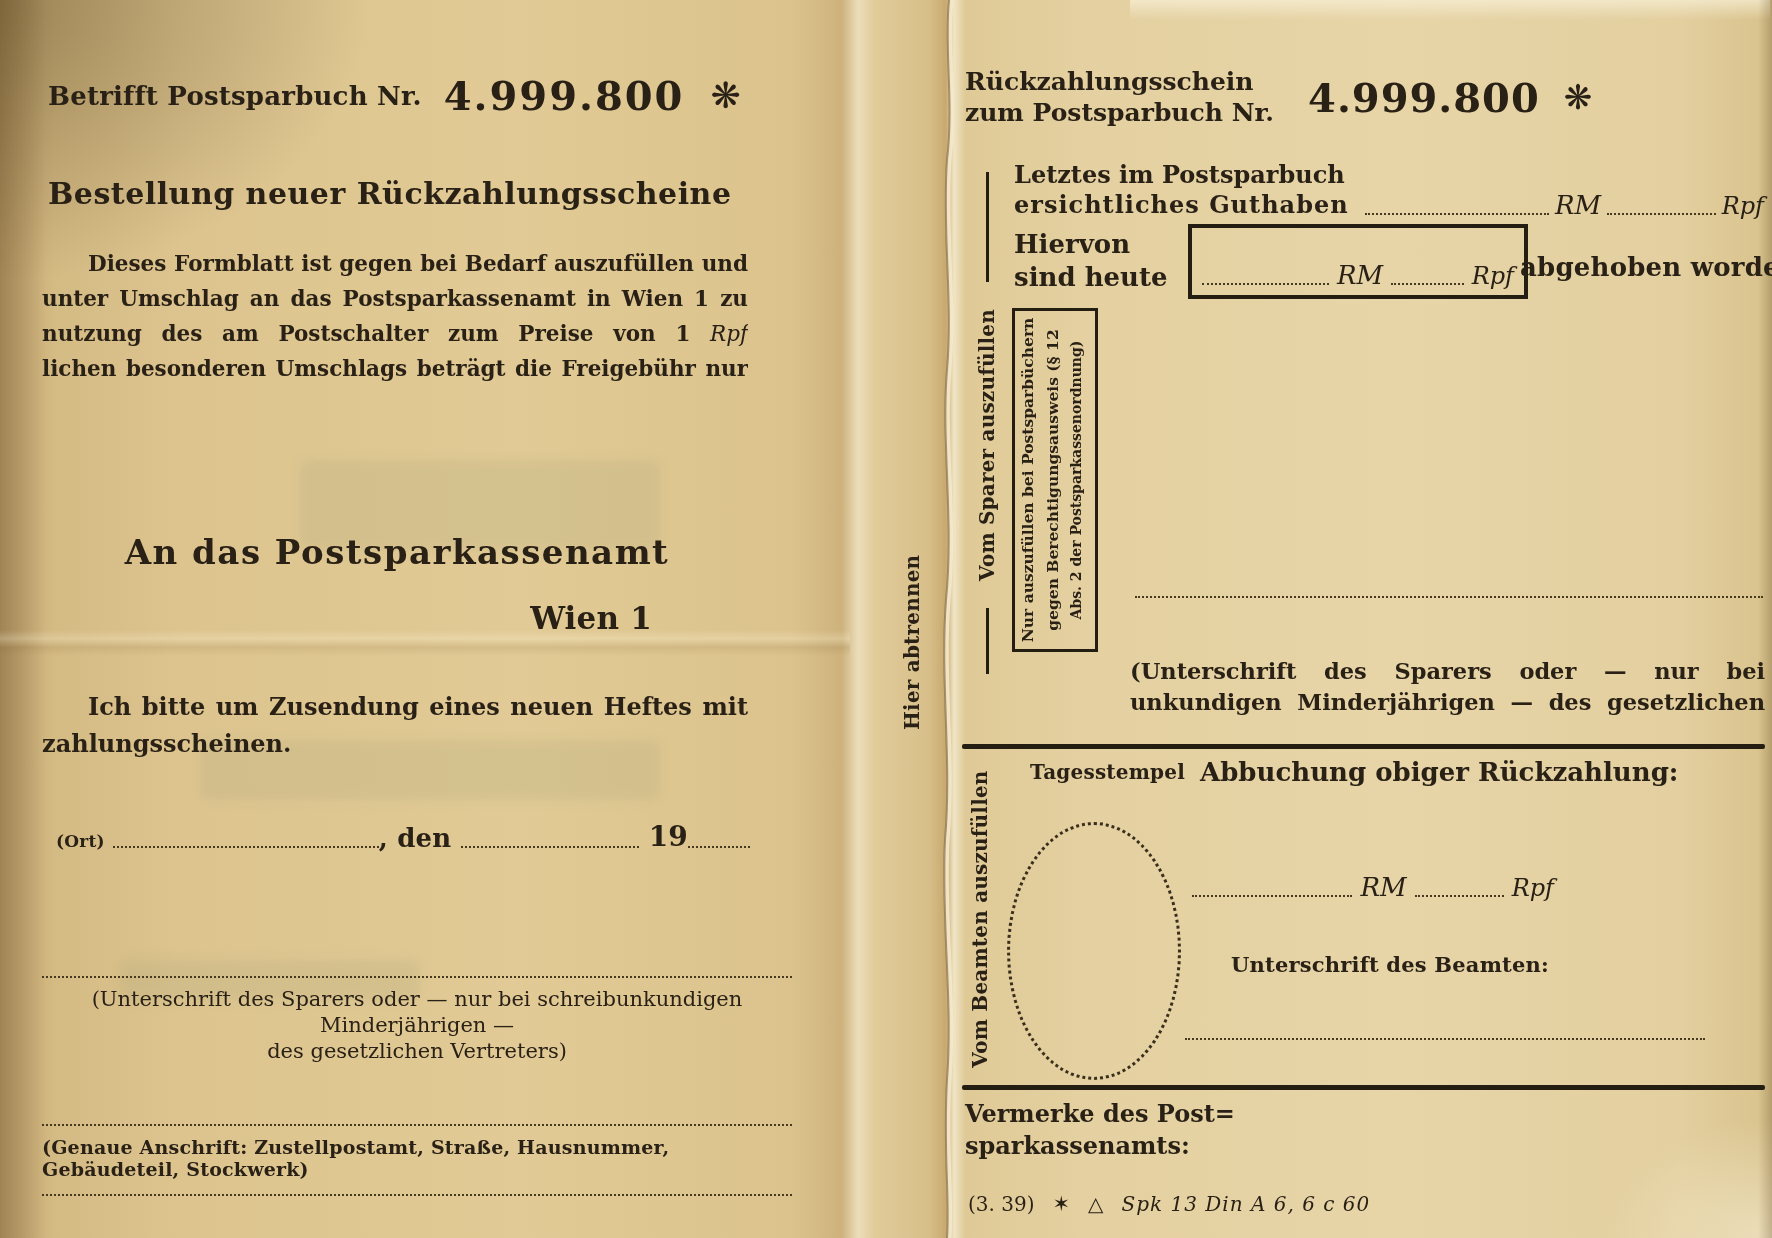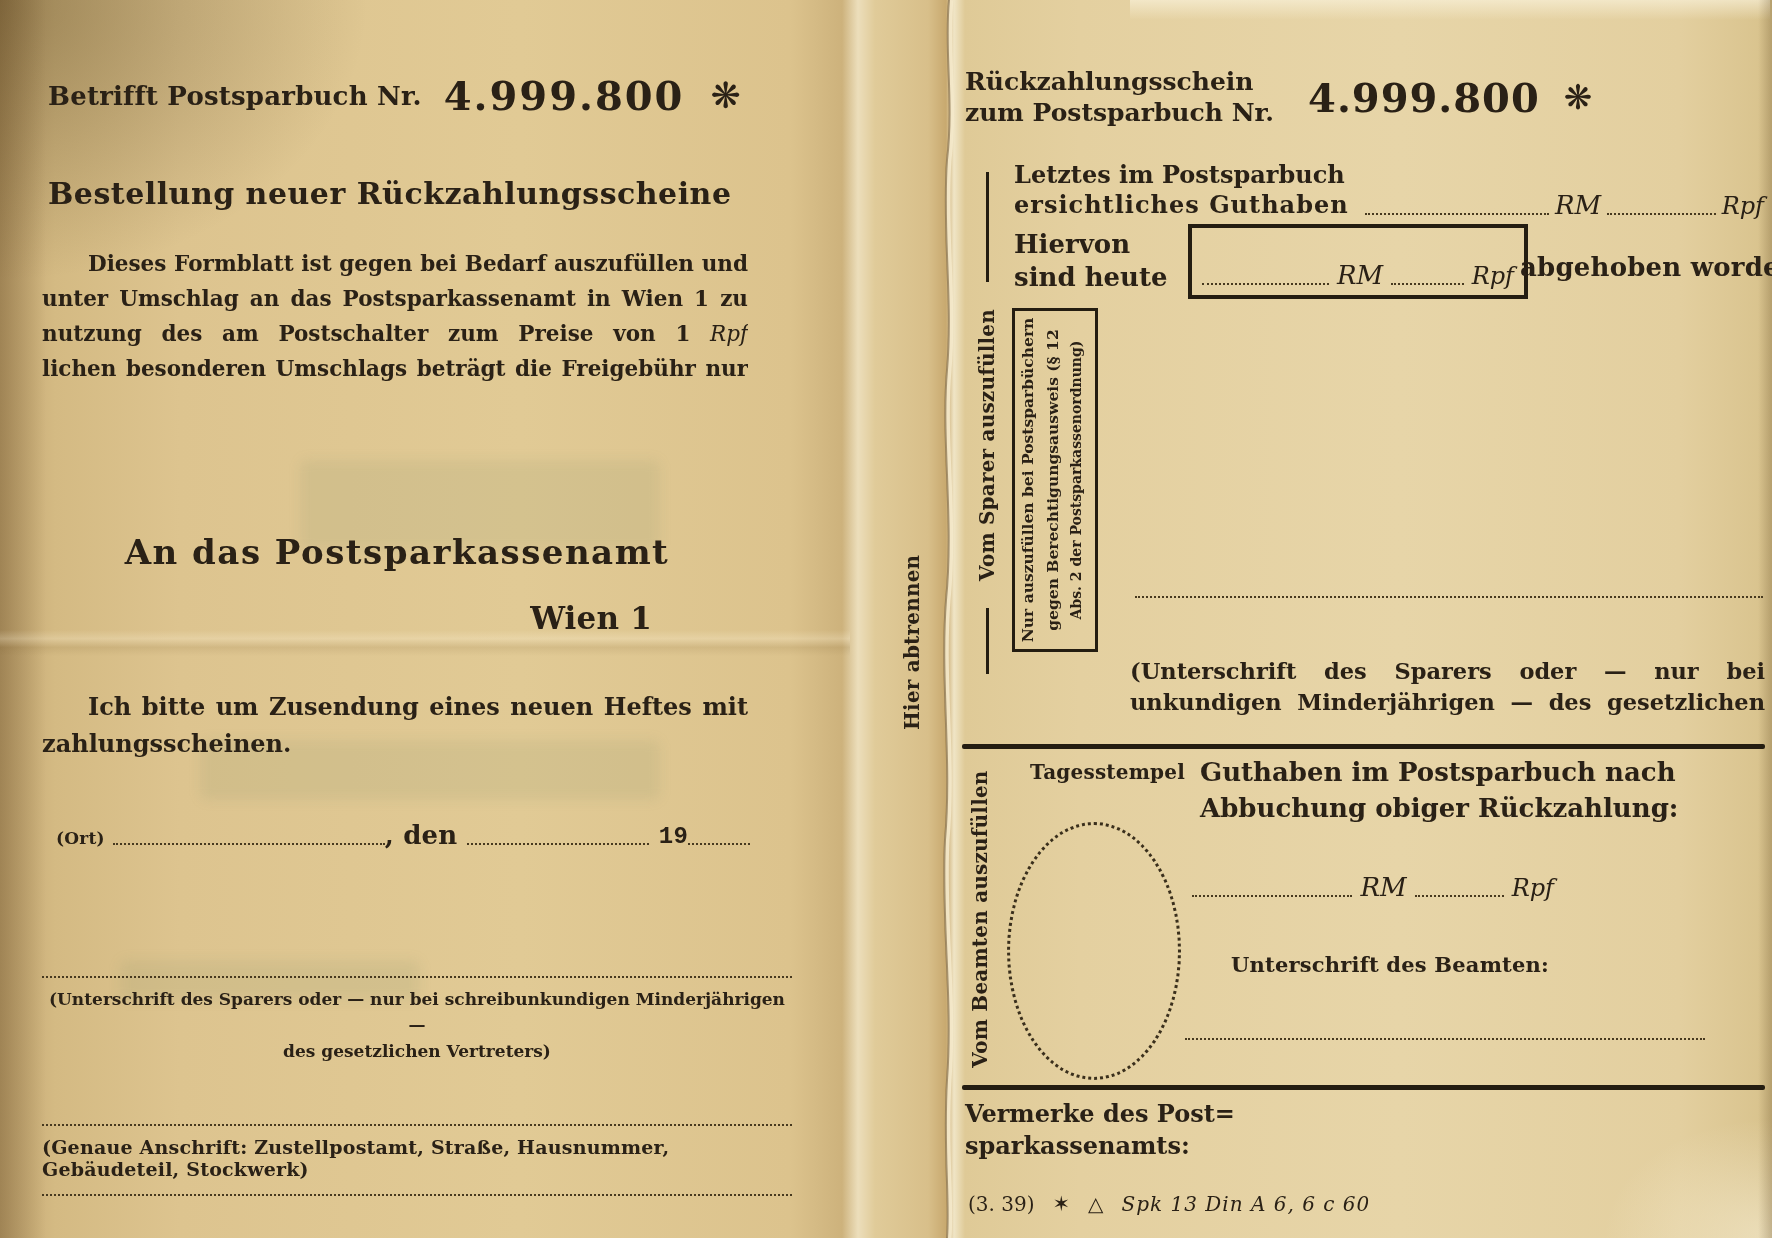--- a/index.html
+++ b/index.html
@@ -73,27 +73,27 @@
     <div data-name="request-paragraph" style="position:absolute;left:42px;top:688px;width:706px;font-size:24px;font-weight:700;line-height:37px;">
       <div class="jl" data-name="request-line" style="height:37px;"><span class="ind"></span><span>Ich bitte um Zusendung eines neuen Heftes mit Rück=</span></div>
       <div data-name="request-line">zahlungsscheinen.</div>
     </div>
 
     <div class="rowflex" data-name="place-date-line" style="left:42px;top:820px;width:708px;">
       <span class="frk" data-name="ort-label" style="font-size:17px;margin-bottom:2px;margin-left:14px;">(Ort)</span>
       <span class="lead" data-name="place-fill-line" style="flex-grow:2.1;margin-left:8px;"></span>
       <span class="frk" data-name="den-label" style="font-size:26px;">, den</span>
       <span class="lead" data-name="date-fill-line" style="flex-grow:1.4;margin-left:10px;margin-right:10px;"></span>
-      <span class="frk" data-name="year-prefix" style="font-size:24px;font-family:Liberation Mono, monospace;">19</span>
+      <span class="frk" data-name="year-prefix" style="font-size:28px;">19</span>
       <span class="lead" data-name="year-fill-line" style="flex-grow:0;width:62px;"></span>
     </div>
 
     <div class="dotline" data-name="signature-line" style="left:42px;top:976px;width:750px;"></div>
 
-    <div data-name="signature-caption" style="position:absolute;left:42px;top:986px;width:750px;text-align:center;font-size:17px;font-weight:700;line-height:26px;">
+    <div data-name="signature-caption" style="position:absolute;left:42px;top:986px;width:750px;text-align:center;font-size:21px;font-weight:400;line-height:26px;">
       <div data-name="signature-caption-line">(Unterschrift des Sparers oder — nur bei schreibunkundigen Minderjährigen —</div>
       <div data-name="signature-caption-line">des gesetzlichen Vertreters)</div>
     </div>
 
     <div class="dotline" data-name="address-line" style="left:42px;top:1124px;width:750px;"></div>
 
     <div class="frk" data-name="address-caption" style="position:absolute;left:42px;top:1136px;width:750px;font-size:19px;">(Genaue Anschrift: Zustellpostamt, Straße, Hausnummer, Gebäudeteil, Stockwerk)</div>
 
     <div class="dotline" data-name="address-line-2" style="left:42px;top:1194px;width:750px;"></div>
   </section>
@@ -167,21 +167,20 @@
 
     <div class="vwrap" data-name="beamten-margin-area" style="left:968px;top:768px;width:30px;height:302px;">
       <div class="vrot frk" data-name="beamten-margin-label" style="width:302px;height:30px;font-size:20px;text-align:center;">Vom Beamten auszufüllen</div>
     </div>
 
     <div class="frk" data-name="day-stamp-label" style="position:absolute;left:1030px;top:760px;width:130px;text-align:center;font-size:20px;">Tagesstempel</div>
 
     <div data-name="day-stamp-circle" style="position:absolute;left:1007px;top:822px;width:168px;height:252px;border:3px dotted #3a2f1c;border-radius:50%;"></div>
 
     <div data-name="new-balance-caption" style="position:absolute;left:1200px;top:754px;width:565px;font-weight:700;font-size:26px;line-height:36px;">
-      <div data-name="new-balance-caption-line">Guthaben im Postsparbuch nach</div>
       <div data-name="new-balance-caption-line">Abbuchung obiger Rückzahlung:</div>
     </div>
 
     <div class="rowflex" data-name="new-balance-amount-row" style="left:1192px;top:872px;width:362px;">
       <span class="lead" data-name="new-balance-rm-line" style="flex-grow:1.8;"></span>
       <span class="scr" data-name="rm-currency-label" style="font-size:26px;margin:0 8px;">RM</span>
       <span class="lead" data-name="new-balance-pf-line" style="flex-grow:1;"></span>
       <span class="scr" data-name="rpf-currency-label" style="font-size:24px;margin-left:8px;">Rpf</span>
     </div>
 

